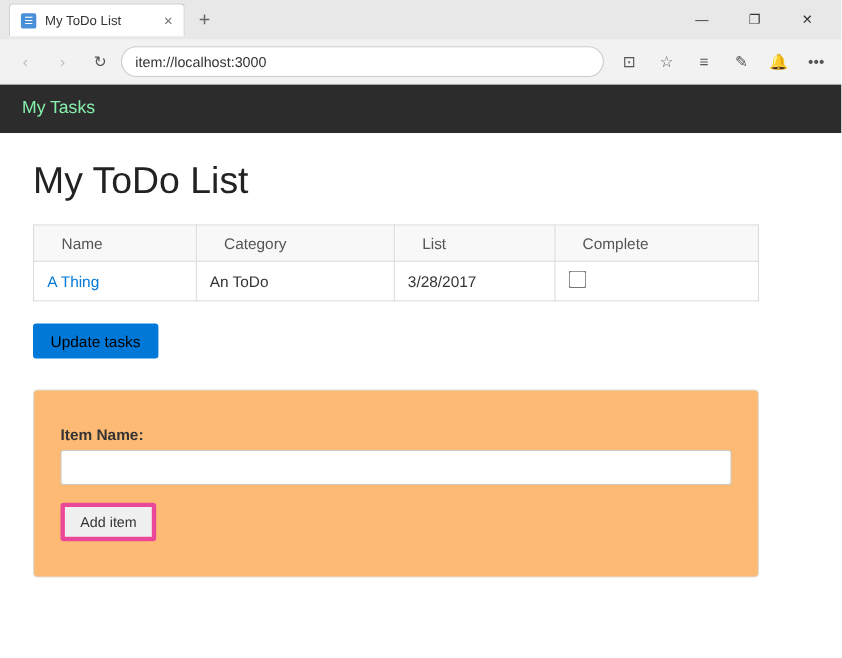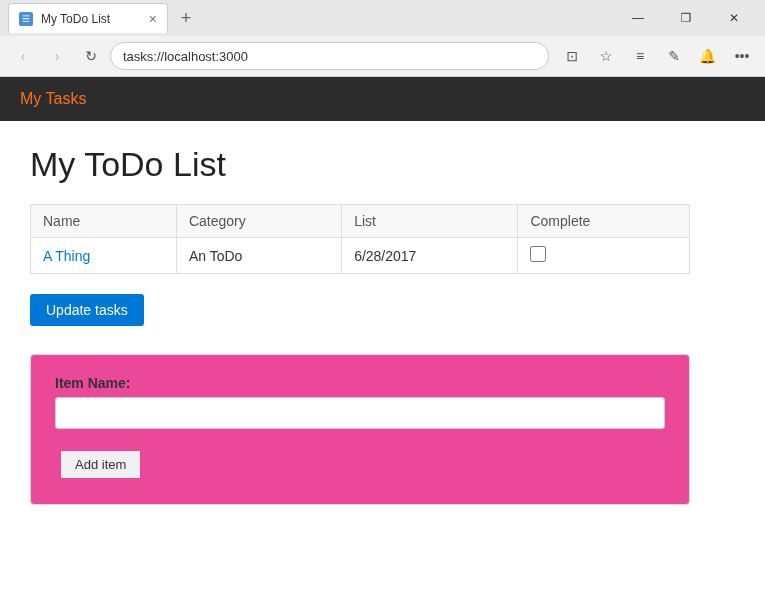--- a/index.html
+++ b/index.html
@@ -148,21 +148,21 @@
     
     .app-header {
       background: #2c2c2c;
       height: 44px;
       display: flex;
       align-items: center;
       padding: 0 20px;
     }
 
     .app-header-title {
-      color: #f97316;
+      color: #86efac;
       font-size: 16px;
       font-weight: 400;
     }
 
     
     .page-content {
       padding: 24px 30px;
       background: #fff;
     }
 
@@ -178,21 +178,21 @@
       width: 100%;
       border-collapse: collapse;
       border: 1px solid #ddd;
       margin-bottom: 20px;
       max-width: 660px;
     }
 
     .task-table th {
       background: #f8f8f8;
       border: 1px solid #ddd;
-      padding: 8px 12px;
+      padding: 8px 25px;
       text-align: left;
       font-size: 14px;
       font-weight: 400;
       color: #555;
     }
 
     .task-table td {
       border: 1px solid #ddd;
       padding: 8px 12px;
       font-size: 14px;
@@ -208,35 +208,35 @@
 
     .task-checkbox {
       width: 16px;
       height: 16px;
       cursor: pointer;
     }
 
     
     .update-btn {
       background: #0078d7;
-      color: #fef9c3;
+      color: #000000;
       border: none;
       padding: 8px 16px;
       font-size: 14px;
       border-radius: 3px;
       cursor: pointer;
       margin-bottom: 28px;
     }
 
     
     .add-item-form {
-      background: #ec4899;
+      background: #fdba74;
       border: 1px solid #ddd;
       border-radius: 4px;
-      padding: 20px 24px;
+      padding: 32px 24px;
       max-width: 660px;
     }
 
     .form-group {
       margin-bottom: 16px;
     }
 
     .form-label {
       display: block;
       font-size: 14px;
@@ -251,21 +251,21 @@
       border: 1px solid #ccc;
       border-radius: 3px;
       background: #fff;
       padding: 0 8px;
       font-size: 14px;
     }
 
     .add-item-btn {
       background: #f0f0f0;
       color: #333;
-      border: 6px solid #ec4899;
+      border: 4px solid #ec4899;
       padding: 6px 14px;
       font-size: 13px;
       border-radius: 3px;
       cursor: pointer;
     }
   </style>
 </head>
 <body>
 
 <div class="browser-chrome">
@@ -282,21 +282,21 @@
       <div class="win-btn">❐</div>
       <div class="win-btn">✕</div>
     </div>
   </div>
 
   <div class="nav-bar">
     <div class="nav-btn disabled">‹</div>
     <div class="nav-btn disabled">›</div>
     <div class="nav-btn">↻</div>
     <div class="address-bar">
-      <span>tasks://localhost:3000</span>
+      <span>item://localhost:3000</span>
     </div>
     <div class="nav-icons">
       <div class="nav-icon-btn">⊡</div>
       <div class="nav-icon-btn">☆</div>
       <div class="nav-icon-btn">≡</div>
       <div class="nav-icon-btn">✎</div>
       <div class="nav-icon-btn">🔔</div>
       <div class="nav-icon-btn">•••</div>
     </div>
   </div>
@@ -316,21 +316,21 @@
         <th>Name</th>
         <th>Category</th>
         <th>List</th>
         <th>Complete</th>
       </tr>
     </thead>
     <tbody id="task-tbody">
       <tr>
         <td><a class="task-name-link">A Thing</a></td>
         <td>An ToDo</td>
-        <td>6/28/2017</td>
+        <td>3/28/2017</td>
         <td><input type="checkbox" class="task-checkbox" style=""></td>
       </tr>
     </tbody>
   </table>
 
   
   <button class="update-btn">Update tasks</button>
 
   
   <div class="add-item-form">

